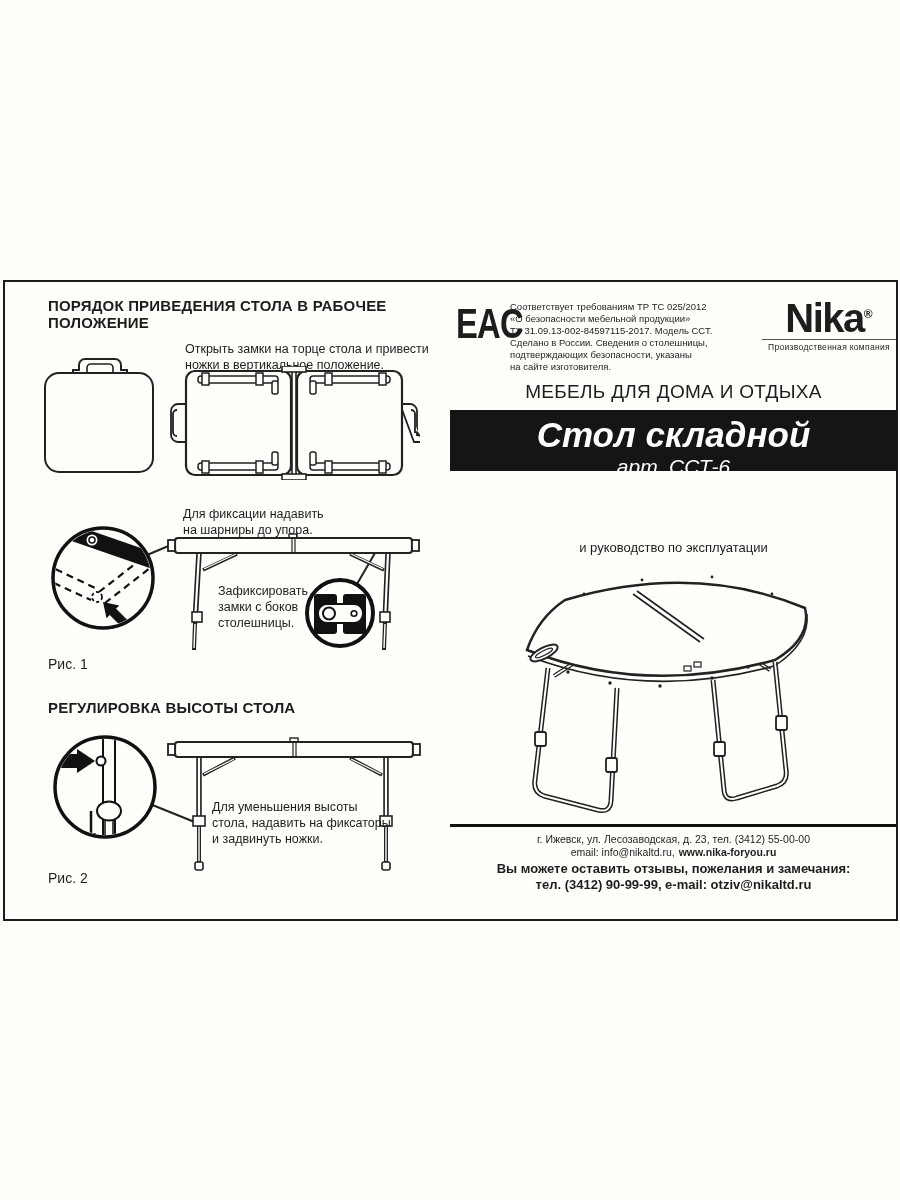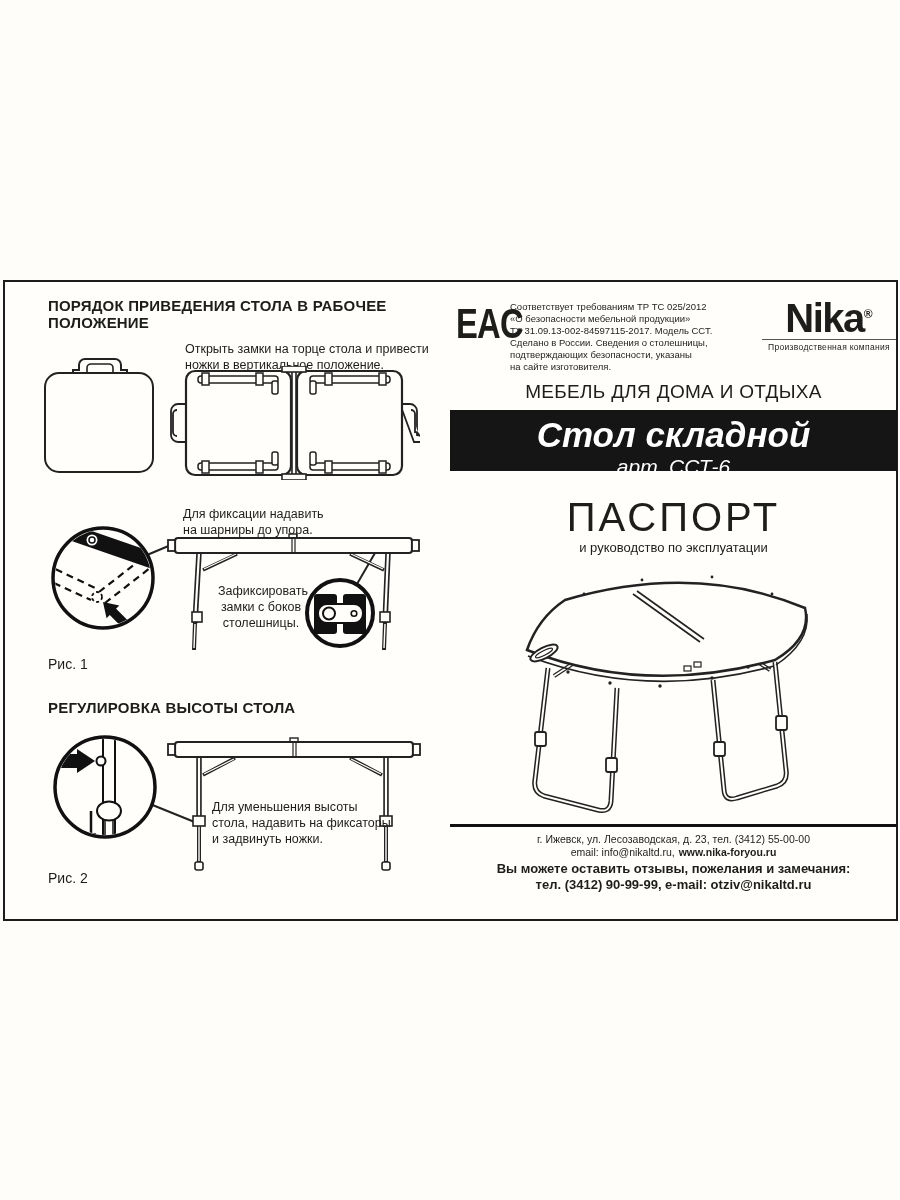--- a/index.html
+++ b/index.html
@@ -22,21 +22,21 @@
              text-align:center;box-sizing:border-box;padding-top:7px;}
   .product-name{font-size:35px;font-weight:bold;font-style:italic;line-height:1.05;}
   .article{font-size:21px;font-style:italic;line-height:1.2;}
   .doc-title{width:447px;text-align:center;font-size:40px;letter-spacing:3px;line-height:1;}
   .doc-subtitle{width:447px;text-align:center;font-size:13px;}
   .divider{left:450px;top:824px;width:447px;height:3px;background:#111;}
   .footer{left:450px;top:833px;width:447px;text-align:center;}
   .footer .sm{font-size:10.5px;line-height:1.22;}
   .footer .bold-ln{font-size:13px;font-weight:bold;line-height:1.25;}
   .site{font-weight:bold;}
-  .right-al{text-align:center;}
+  .right-al{text-align:left;}
   svg{display:block;}
 </style>
 </head>
 <body>
 
 <div class="canvas">
   <div class="doc-frame"></div>
 
   <div class="abs sec-title" style="left:48px;top:297px;width:400px;">ПОРЯДОК ПРИВЕДЕНИЯ СТОЛА В РАБОЧЕЕ ПОЛОЖЕНИЕ</div>
 
@@ -230,21 +230,20 @@
   <div class="abs" style="left:762px;top:298px;width:134px;text-align:center;">
     <div class="nika"><span>Nika</span><sup>®</sup></div>
     <div class="nika-sub">Производственная компания</div>
   </div>
 
   <div class="abs black-bar">
     <div class="product-name">Стол складной</div>
     <div class="article">арт. ССТ-6</div>
   </div>
 
-  <div class="abs doc-title" style="left:450px;top:497px;">ПАСПОРТ</div>
   <div class="abs doc-subtitle" style="left:450px;top:540px;">и руководство по эксплуатации</div>
 
   <svg class="abs" style="left:480px;top:556px" width="420" height="290" viewBox="0 0 420 290">
     <g>
       <g stroke="#222" fill="none" stroke-width="5" stroke-linejoin="round">
         <path d="M68,112 L55,224 Q53,236 64,240 L118,254 Q130,257 131,245 L137,132"></path>
         <path d="M295,106 L306,214 Q308,226 297,230 L257,242 Q245,246 244,234 L233,124"></path>
       </g>
       <g stroke="#fffefb" fill="none" stroke-width="2" stroke-linejoin="round">
         <path d="M68,112 L55,224 Q53,236 64,240 L118,254 Q130,257 131,245 L137,132"></path>

